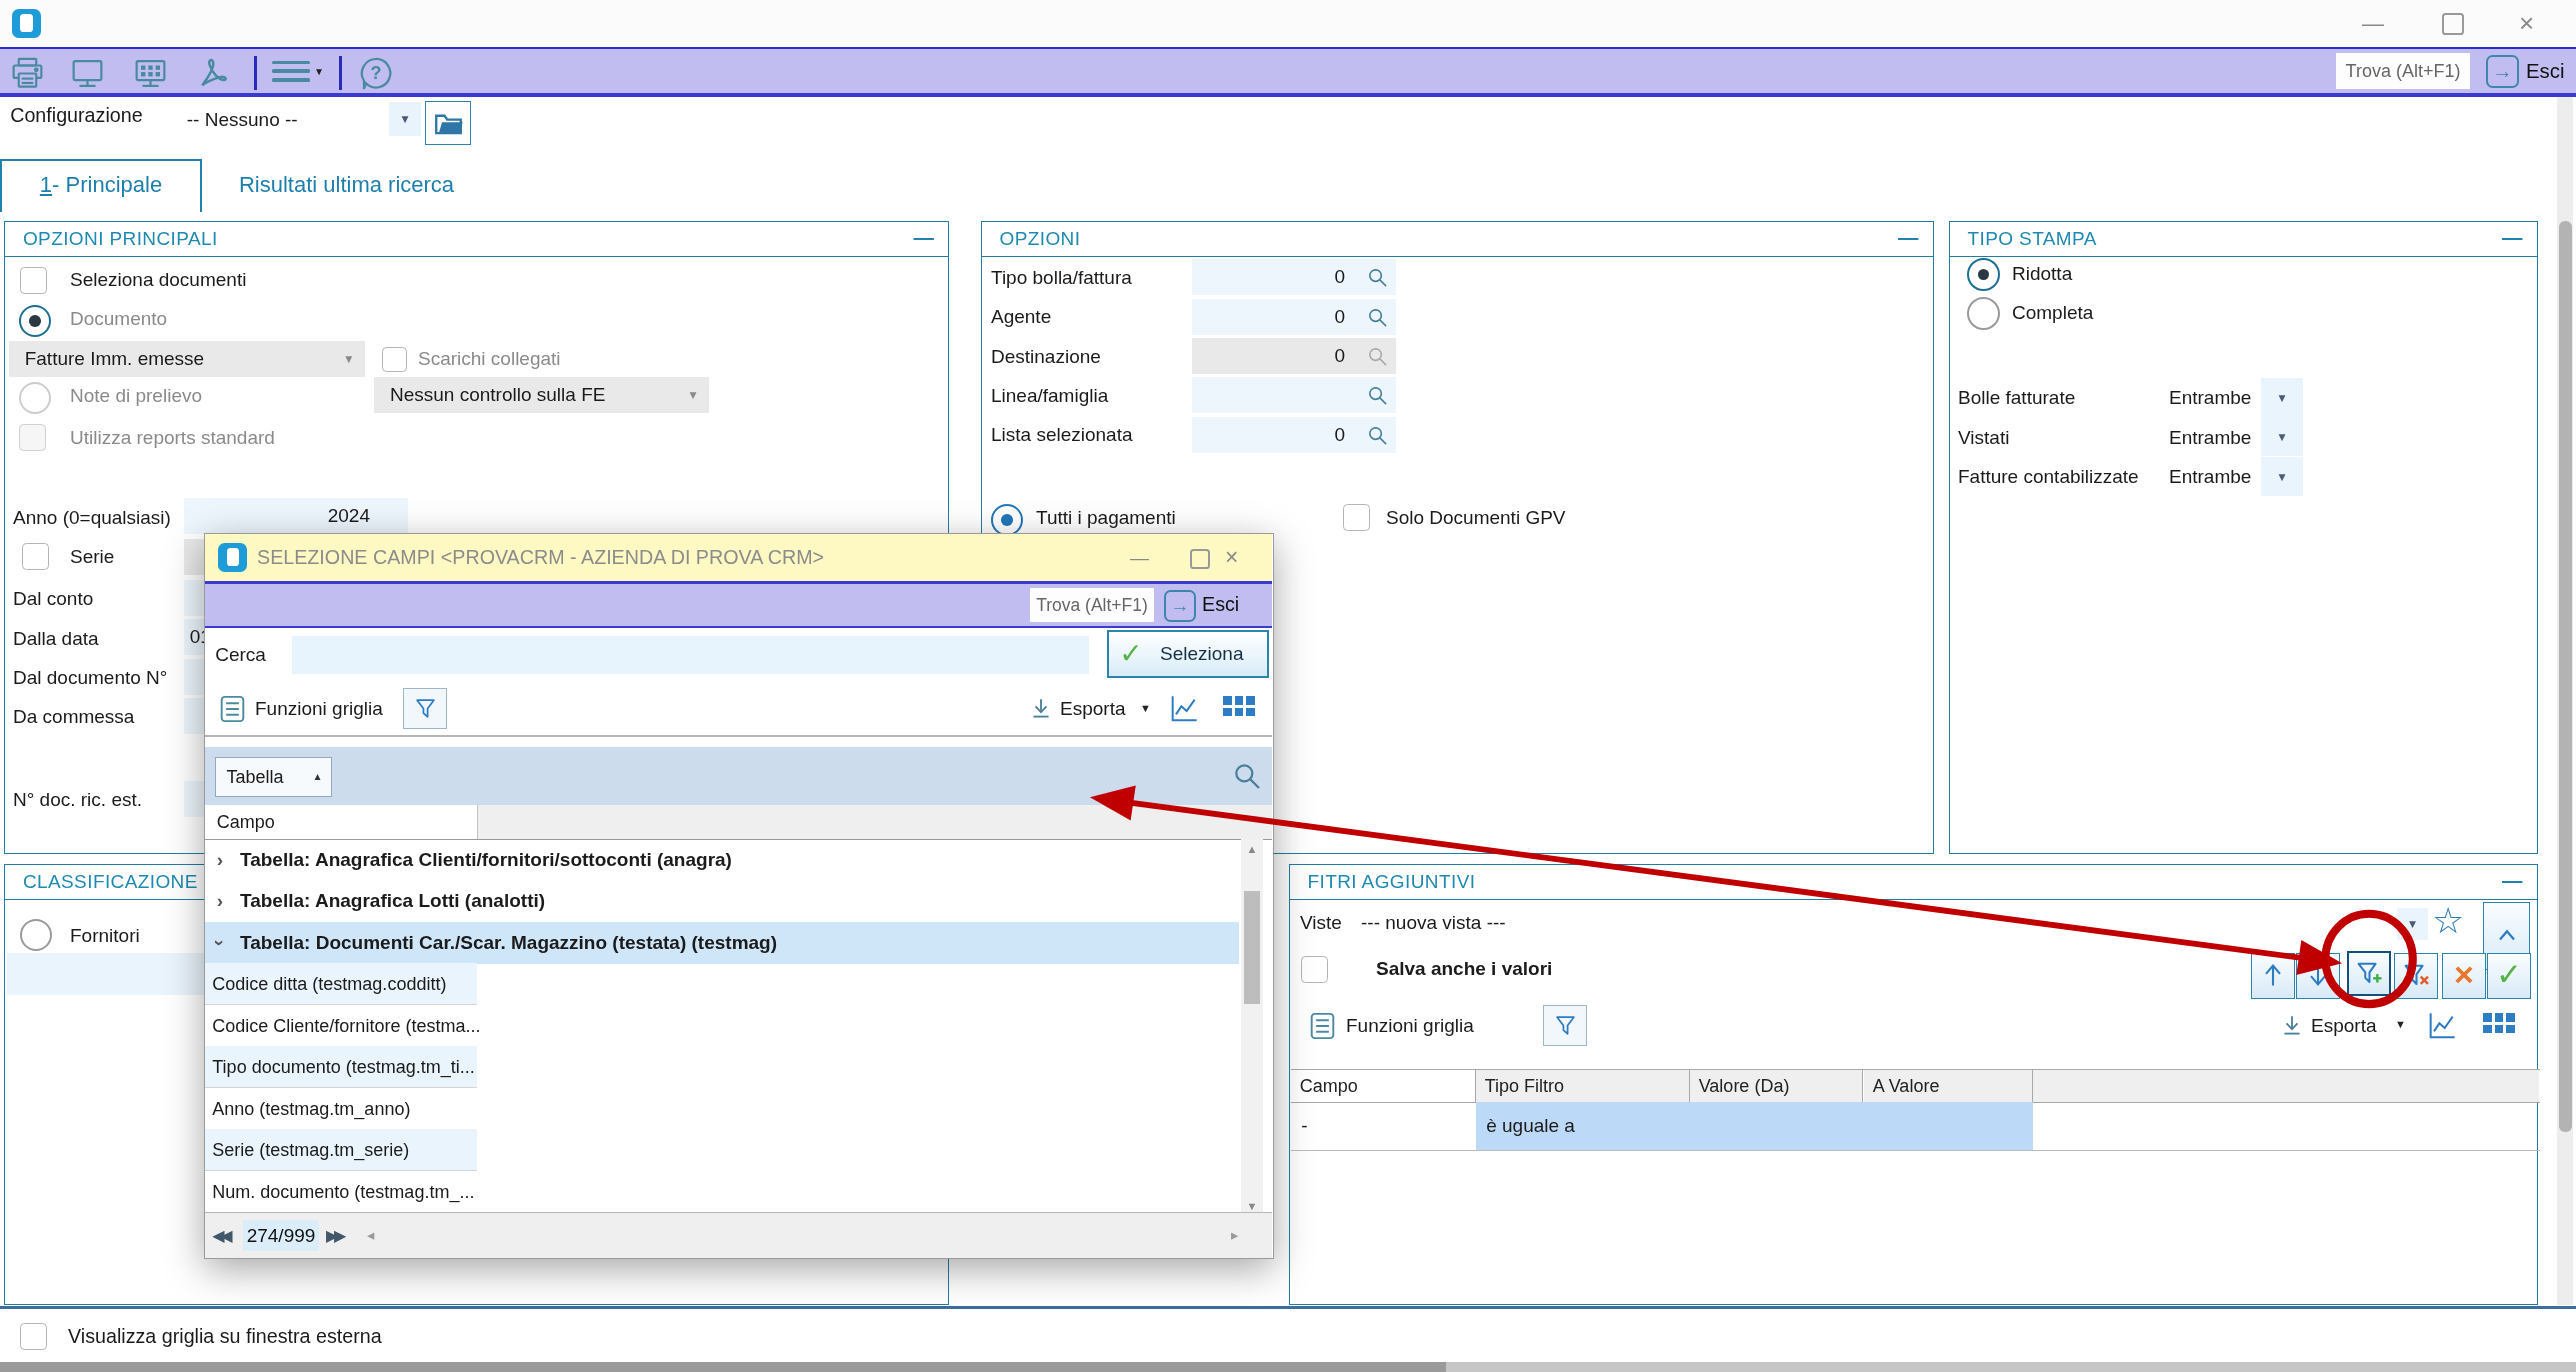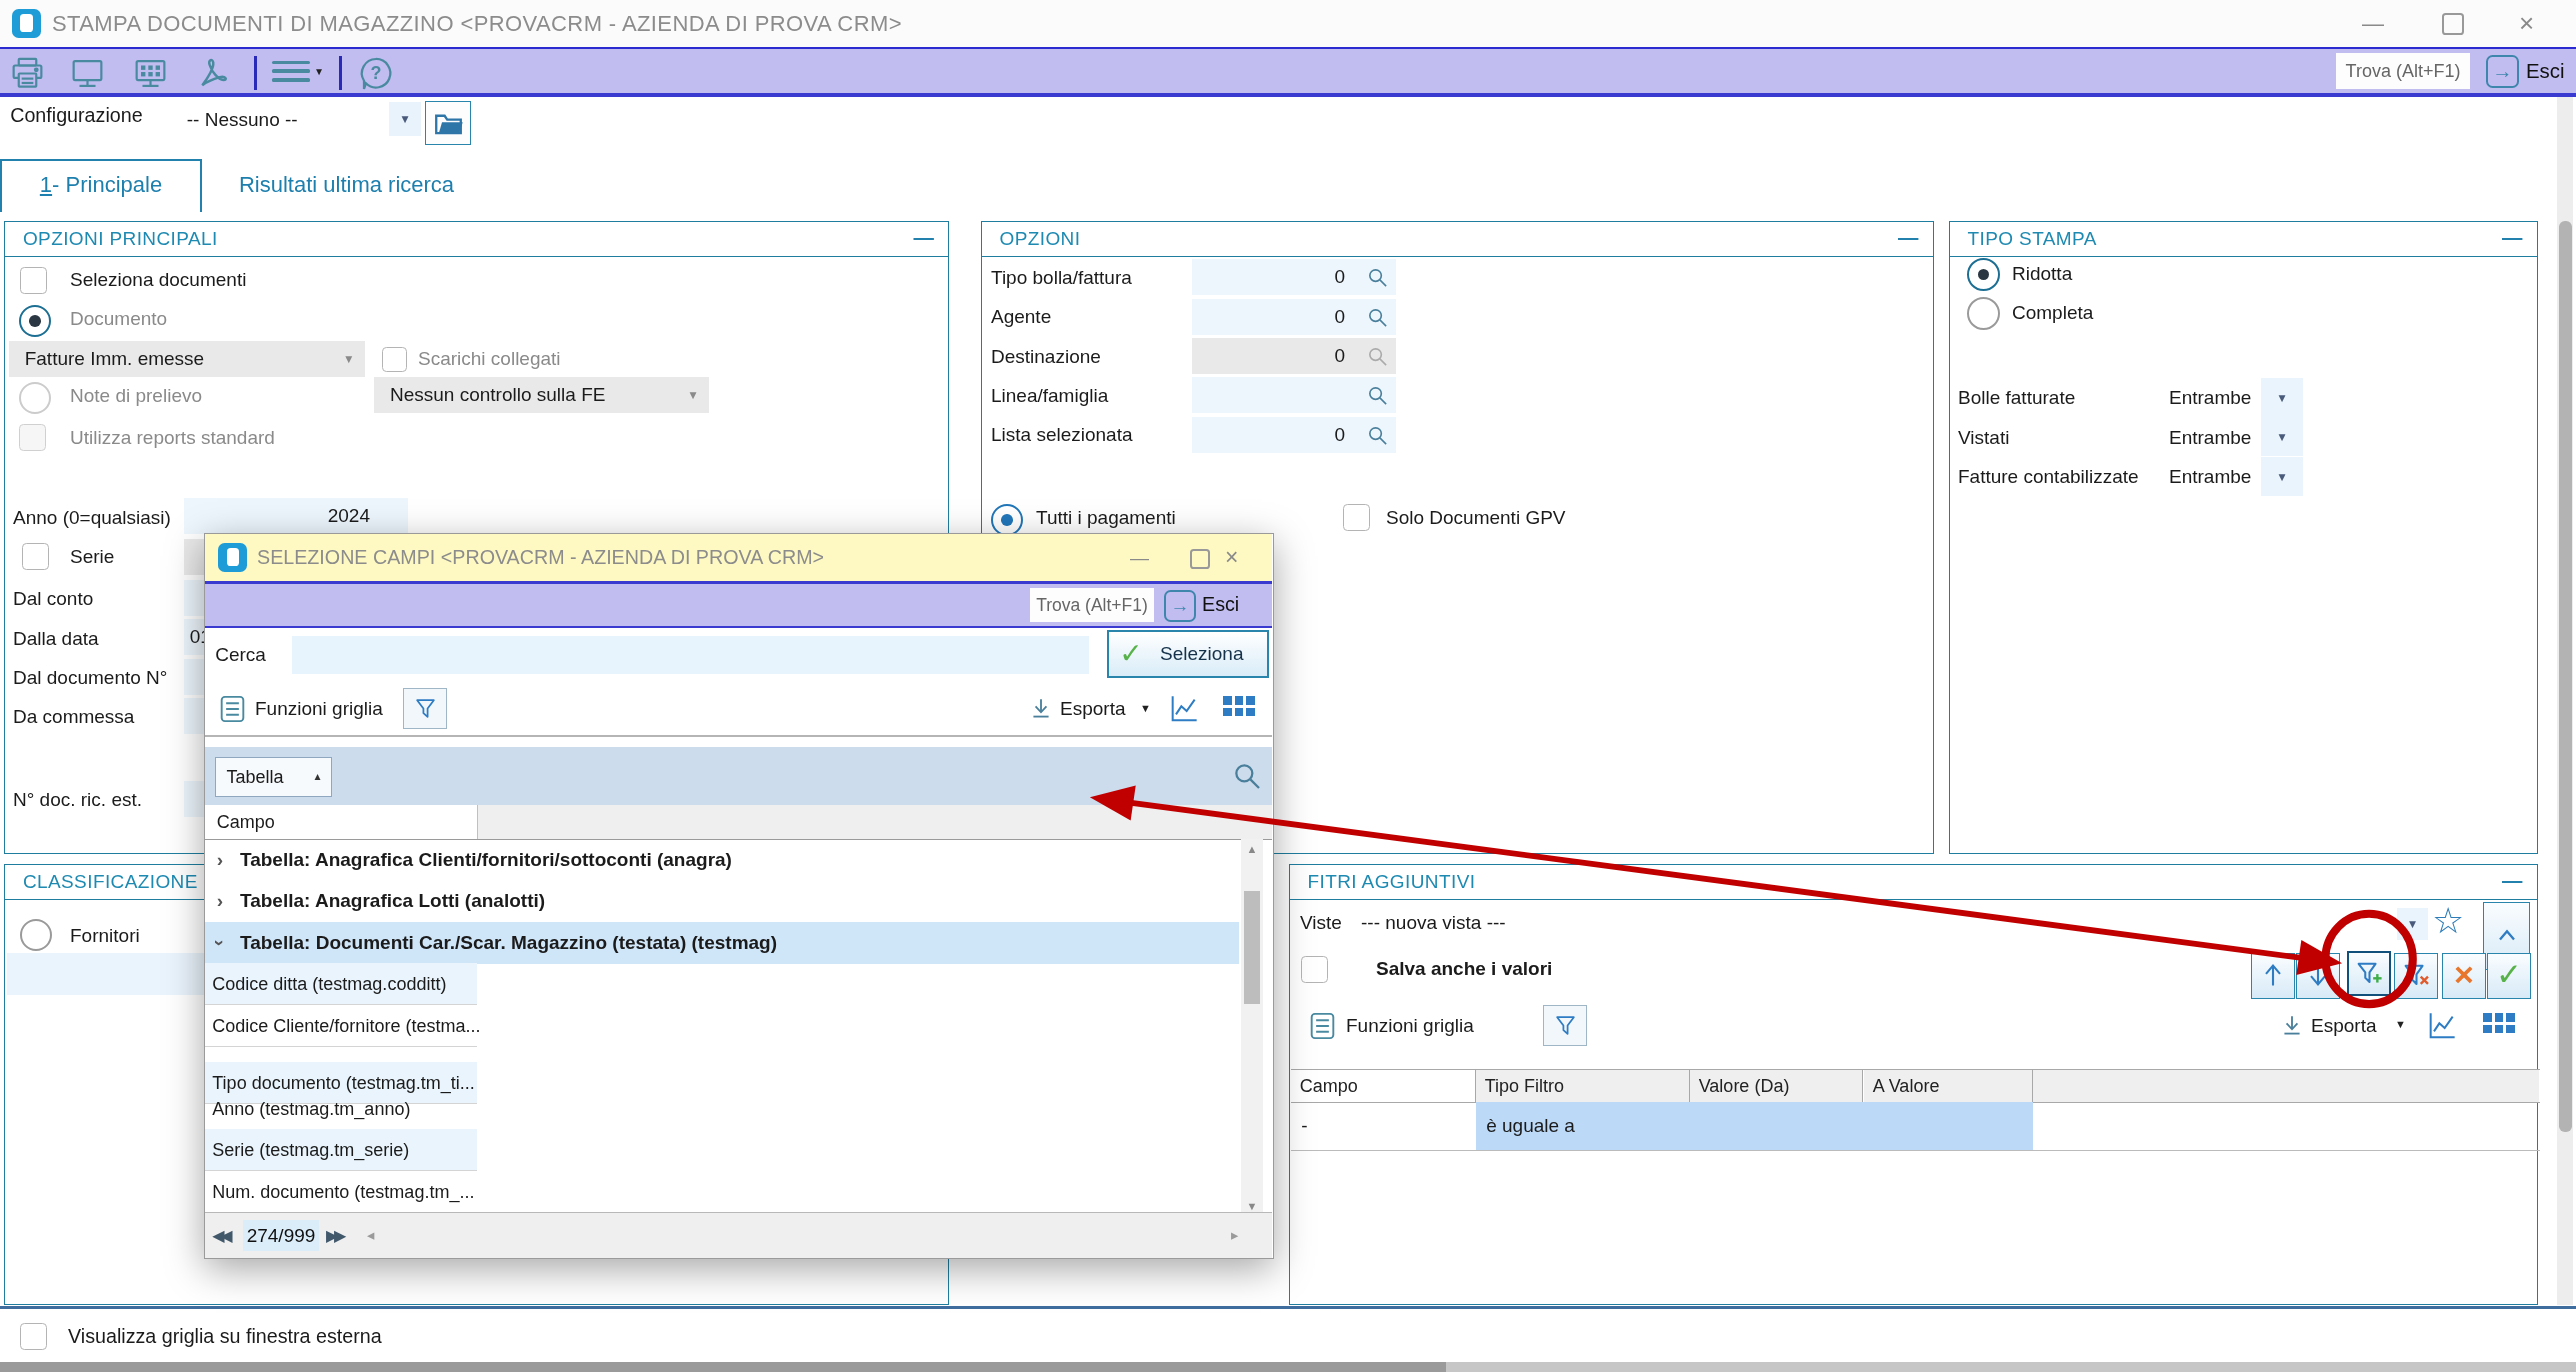--- a/index.html
+++ b/index.html
@@ -177,21 +177,20 @@
     <symbol id="i-chup" viewBox="0 0 48 48">
         <polyline points="12,30 24,16 36,30" fill="none" stroke="currentColor" stroke-width="4"></polyline>
       </symbol>
   </defs>
 </svg>
 
 <div id="screen">
 
   <div class="abs titlebar">
     <div class="abs appicon" style="left:11.7px;top:8.7px;"></div>
-    <div class="abs wtitle lh" style="left:52px;top:0;">STAMPA DOCUMENTI DI MAGAZZINO &lt;PROVACRM - AZIENDA DI PROVA CRM&gt;</div>
     <div class="abs winbtn" style="left:2362px;top:0;">—</div>
     <div class="abs maxbox" style="left:2442px;top:13px;"></div>
     <div class="abs winbtn" style="left:2519px;top:0;font-size:26px;">×</div>
   </div>
 
   <div class="abs toolbar" style="left:0;top:47px;width:2576px;height:47px;">
     <svg class="abs icsvg ticon" style="left:10.2px;top:7.3px;" width="35" height="35" viewBox="0 0 48 48">
         <use href="#i-printer"></use>
       </svg>
     <svg class="abs icsvg ticon" style="left:70px;top:7.3px;" width="35" height="35" viewBox="0 0 48 48">
@@ -523,21 +522,21 @@
       <span class="rtx bold" style="left:35px;">Tabella: Documenti Car./Scar. Magazzino (testata) (testmag)</span>
     </div>
     <div class="mrow" style="top:429px;">
       <span class="stripe bluestripe"></span>
       <span class="rtx" style="left:7.3px;font-size:18px;">Codice ditta (testmag.codditt)</span>
     </div>
     <div class="mrow" style="top:471px;">
       <span class="stripe"></span>
       <span class="rtx" style="left:7.3px;font-size:18px;">Codice Cliente/fornitore (testma...</span>
     </div>
-    <div class="mrow" style="top:528px;">
+    <div class="mrow" style="top:512px;">
       <span class="stripe bluestripe"></span>
       <span class="rtx" style="left:7.3px;font-size:18px;">Tipo documento (testmag.tm_ti...</span>
     </div>
     <div class="mrow" style="top:554px;">
       <span class="stripe"></span>
       <span class="rtx" style="left:7.3px;font-size:18px;">Anno (testmag.tm_anno)</span>
     </div>
     <div class="mrow" style="top:595px;">
       <span class="stripe bluestripe"></span>
       <span class="rtx" style="left:7.3px;font-size:18px;">Serie (testmag.tm_serie)</span>

